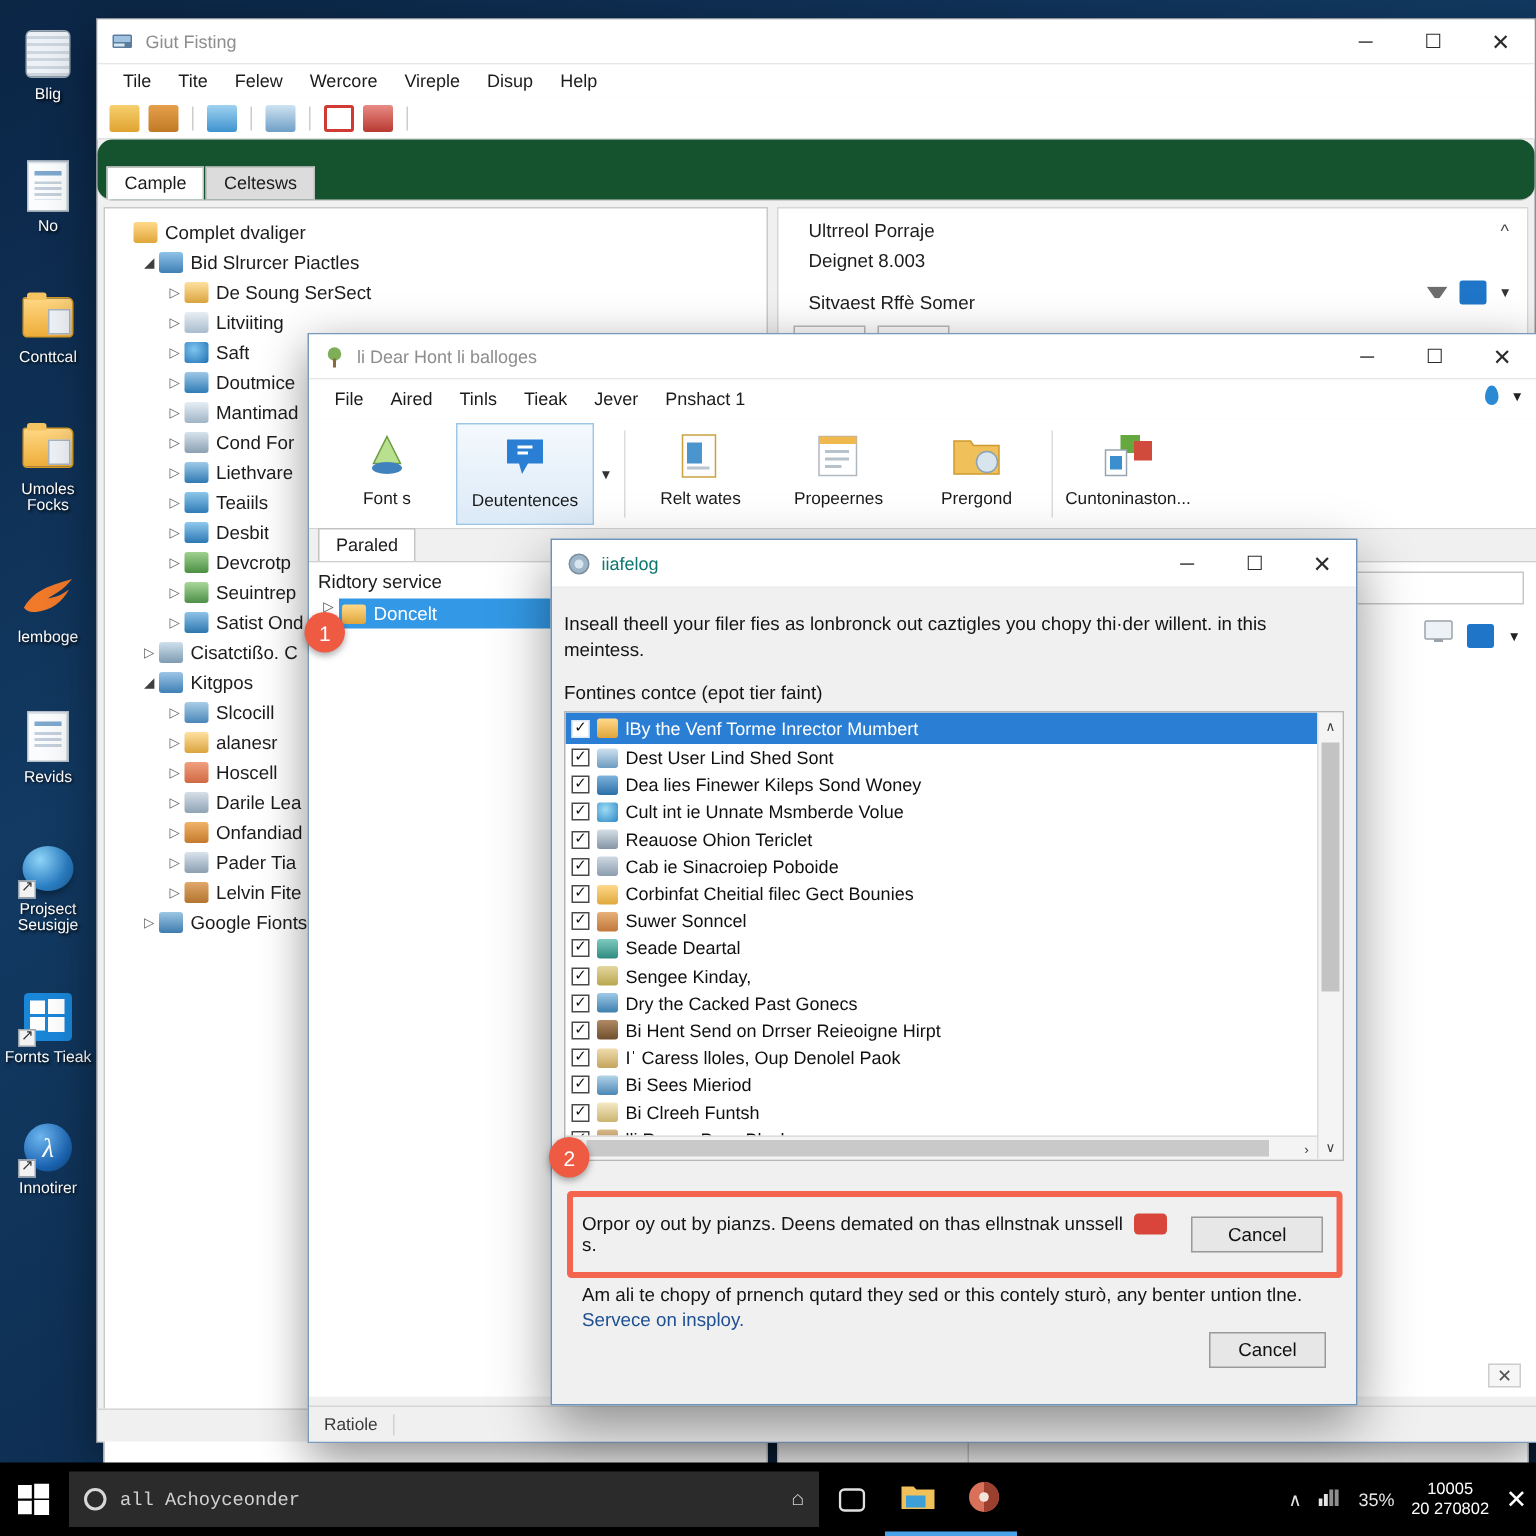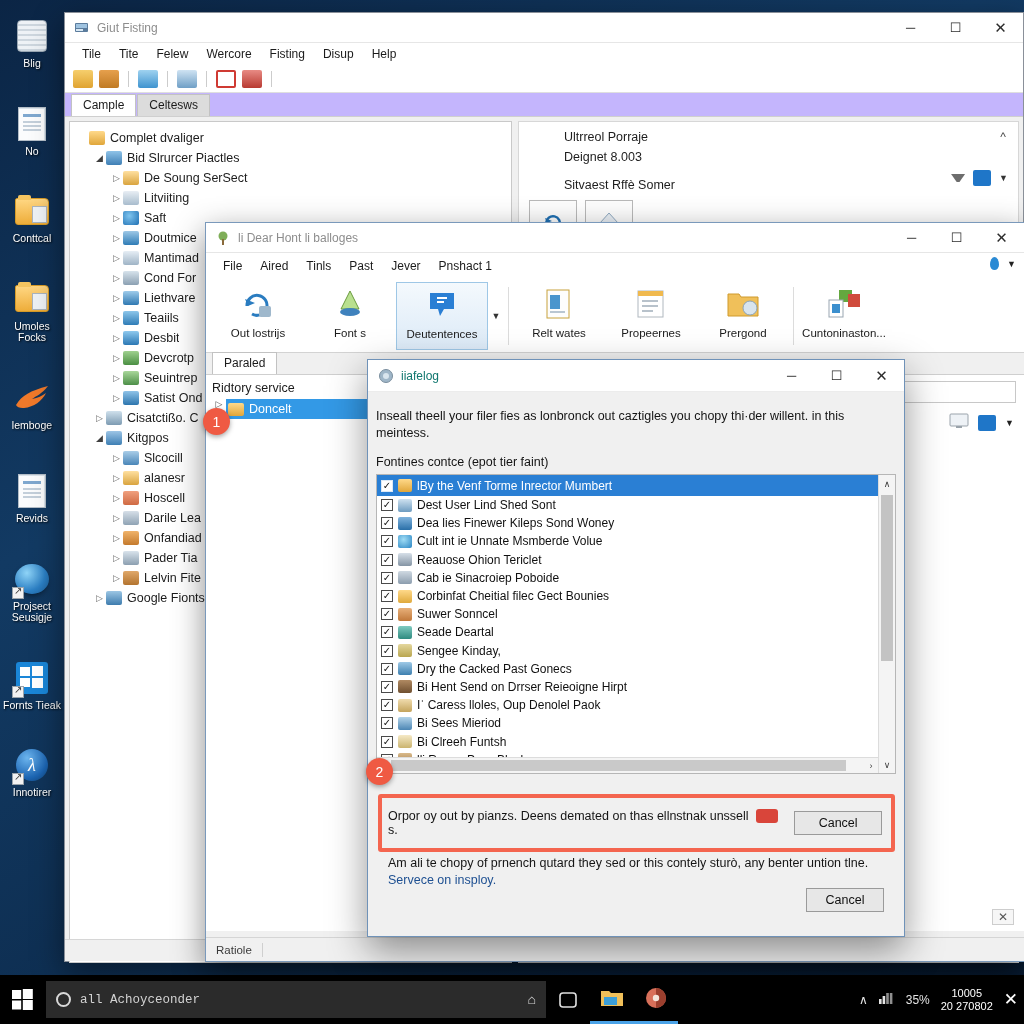--- a/index.html
+++ b/index.html
@@ -85,37 +85,37 @@
     background: #ffffff; font-size: 12px; color: #1b1b1b; }
   .menubar .mi { padding: 2px 9px; }
   .toolbar-row { height: 28px; background: #ffffff; display:flex; align-items:center;
     padding-left: 8px; border-bottom: 1px solid #dfdfdf; gap: 6px; }
   .tb-ico { width:20px; height:18px; border-radius:2px; }
   .tb-sep { width:1px;height:16px;background:#ccc;margin:0 3px; }
 
   
   #window-main { left: 64px; top: 12px; width: 960px; height: 950px; }
   #w1-body { display:flex; height: calc(100% - 80px - 22px); }
-  .tabstrip { height: 24px; background:#c4b5fd; display:flex; align-items:flex-end;
-    padding-left: 6px; border-bottom:1px solid #cfcfcf; }
+  .tabstrip { height: 41px; background:#14532d; display:flex; align-items:flex-end;
+    padding-left: 6px; border-bottom:1px solid #cfcfcf;border-radius:10px; }
   .tab { font-size: 12px; padding: 3px 11px 4px; border:1px solid #c2c2c2;
     border-bottom:none; background:#dcdcdc; color:#1b1b1b; margin-right:1px; }
   .tab.active { background:#ffffff; }
   #w1-left { width: 443px; background:#ffffff; border:1px solid #c9c9c9; margin:4px 0 0 4px;
     overflow:hidden; position:relative; }
   #w1-right { flex:1 1 auto; background:#ffffff; margin:4px 4px 0 6px; position:relative;
     border:1px solid #d7d7d7; }
   .tree { padding: 6px 0 0 6px; font-size: 12.5px; color:#1c1c1c; }
   .tnode { display:flex; align-items:center; height:20px; white-space:nowrap; }
   .tw { width:13px; text-align:center; color:#6b6b6b; font-size:9px; flex:0 0 auto;}
   .tw.open { color:#3f3f3f; }
   .ticon { width:16px;height:14px;margin-right:5px;border-radius:2px;flex:0 0 auto; }
   .tlabel { overflow:hidden; }
 
-  .panel-head { padding: 8px 7px 0; margin-left: 38px; }
+  .panel-head { padding: 8px 20px 0; }
   .ph1 { font-size: 12.5px; color:#1d1d1d; }
   .ph2 { font-size: 12.5px; color:#1d1d1d; margin-top: 6px; }
   .ph3 { font-size: 12.5px; color:#1d1d1d; margin-top: 14px; }
   .collapse-caret { position:absolute; right:12px; top:8px; color:#4a4a4a; font-size:12px; }
   .mini-tools { position:absolute; right:10px; top:48px; display:flex; align-items:center; gap:8px; }
   .mt-box { width:18px;height:16px;background:#1f76c8;border-radius:2px; }
   .big-btn-row { display:flex; gap:8px; padding: 8px 0 0 10px; align-items:flex-start; }
   .big-btn { width:48px;height:44px;background:#fdfdfd;border:1px solid #b9b9b9;
     display:flex;align-items:center;justify-content:center; }
   .grid-wrap { position:absolute; left:126px; right:0; top:166px; bottom:0;
@@ -318,21 +318,21 @@
       <div class="win-btn">─</div>
       <div class="win-btn">☐</div>
       <div class="win-btn close">✕</div>
     </div>
   </div>
   <div class="menubar" id="w1-menubar">
       <span class="mi">Tile</span>
       <span class="mi">Tite</span>
       <span class="mi">Felew</span>
       <span class="mi">Wercore</span>
-      <span class="mi">Fisting</span>
+      <span class="mi">Vireple</span>
       <span class="mi">Disup</span>
       <span class="mi">Help</span>
     </div>
   <div class="toolbar-row">
     <span class="tb-ico" style="background:linear-gradient(180deg,#f6cf6d,#e0a331);"></span>
     <span class="tb-ico" style="background:linear-gradient(180deg,#e6a04d,#c07a24);"></span>
     <span class="tb-sep"></span>
     <span class="tb-ico" style="background:linear-gradient(180deg,#9fd2f0,#3f93cf);"></span>
     <span class="tb-sep"></span>
     <span class="tb-ico" style="background:linear-gradient(180deg,#cfe3f3,#6f9fc6);"></span>
@@ -547,38 +547,30 @@
       <div class="win-btn">─</div>
       <div class="win-btn">☐</div>
       <div class="win-btn close">✕</div>
     </div>
   </div>
   <div id="w2-ribbonmenu">
     <span id="w2-menus" style="display:flex">
         <span class="mi">File</span>
         <span class="mi">Aired</span>
         <span class="mi">Tinls</span>
-        <span class="mi">Past</span>
+        <span class="mi">Tieak</span>
         <span class="mi">Jever</span>
         <span class="mi">Pnshact 1</span>
       </span>
     <span class="rm-right">
       <span class="rm-dot"></span>
       <span style="font-size:9px;color:#222;">▼</span>
     </span>
   </div>
   <div id="ribbon">
-      <div class="rbtn">
-        <div class="rico"><svg width="34" height="32" viewBox="0 0 34 32">
-            <path d="M6 18a10 10 0 1 1 5 8" fill="none" stroke="#2a7cc0" stroke-width="3"></path>
-            <path d="M4 11l3 7 7-3z" fill="#2a7cc0"></path>
-            <rect x="18" y="18" width="12" height="11" rx="2" fill="#9fb8cc"></rect>
-          </svg></div>
-        <div>Out lostrijs</div>
-      </div>
       <div class="rbtn">
         <div class="rico"><svg width="34" height="32" viewBox="0 0 34 32">
             <path d="M17 3l9 18H8z" fill="#b9e08f" stroke="#6b9b3f"></path>
             <ellipse cx="17" cy="24" rx="10" ry="4" fill="#3f82bd"></ellipse>
           </svg></div>
         <div>Font s</div>
       </div>
       <div class="rbtn active">
         <div class="rico"><svg width="34" height="32" viewBox="0 0 34 32">
             <path d="M5 4h24v16H19l-4 7-2-7H5z" fill="#2a7fd4"></path>

